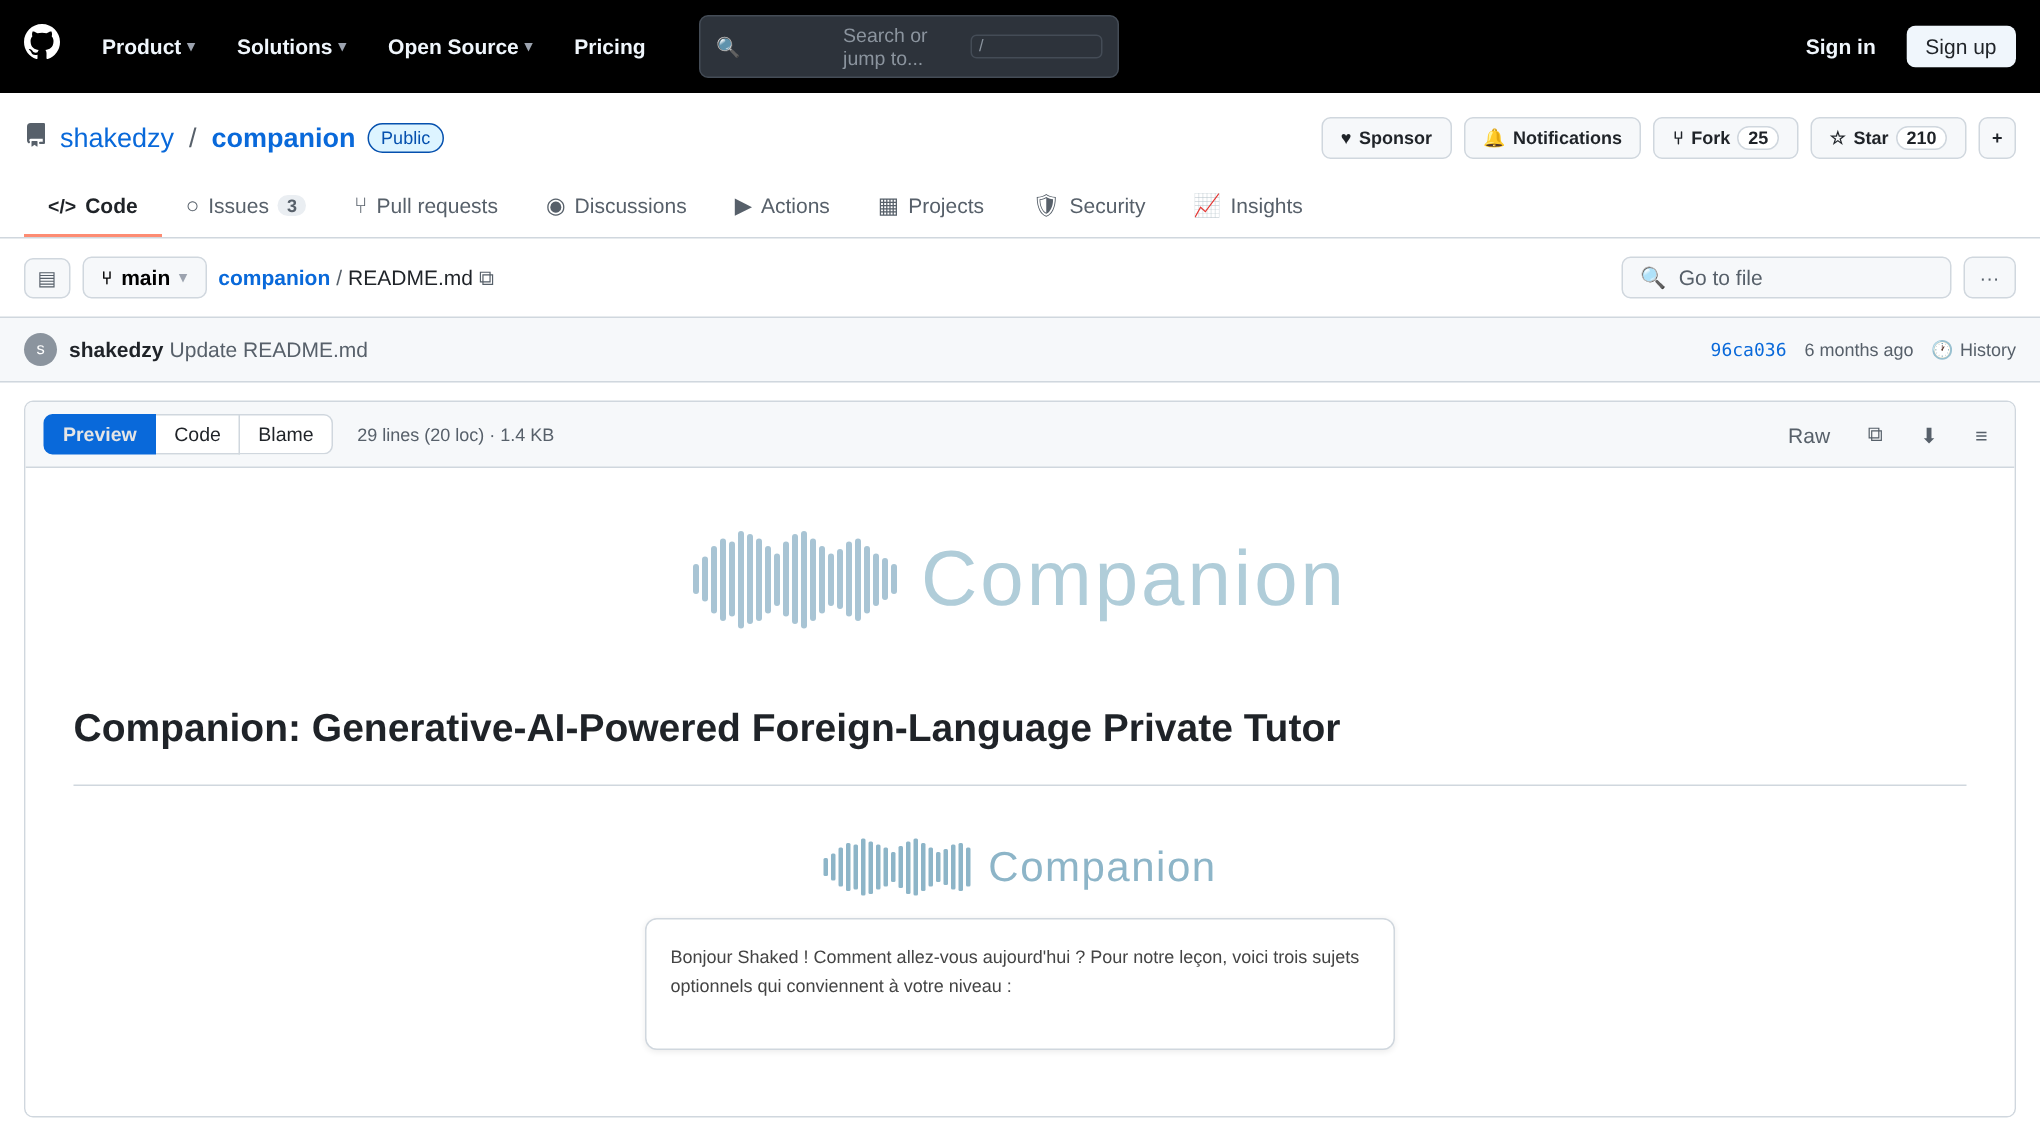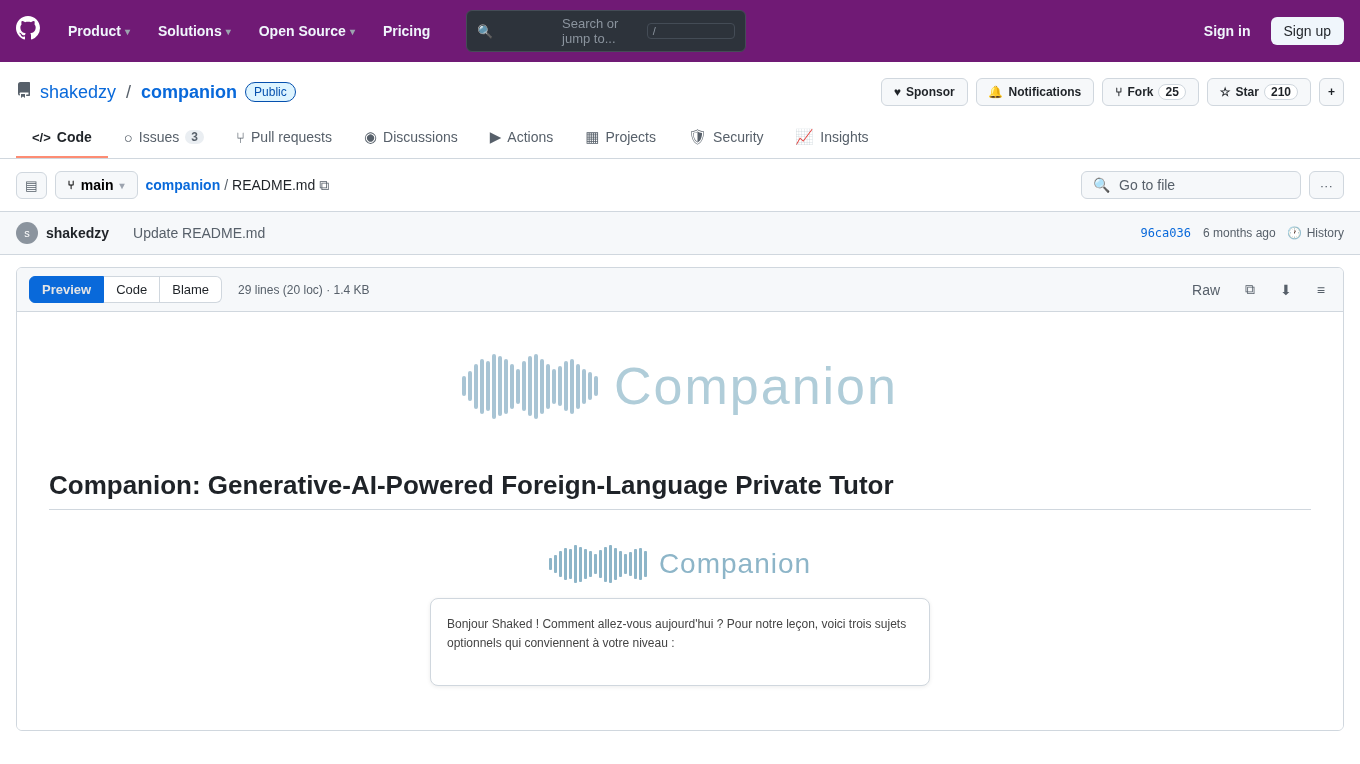--- a/index.html
+++ b/index.html
@@ -1,19 +1,19 @@
 <!DOCTYPE html>
 <html><head>
   <meta charset="utf-8">
   <style>
     * { box-sizing: border-box; margin: 0; padding: 0; }
     body { font-family: -apple-system, BlinkMacSystemFont, "Segoe UI", Helvetica, Arial, sans-serif; font-size: 14px; color: #1f2328; background: #fff; }
 
     
-    .top-nav { display: flex; align-items: center; background: #701a75; height: 62px; padding: 0 16px; gap: 12px; }
+    .top-nav { display: flex; align-items: center; background: #000000; height: 62px; padding: 0 16px; gap: 12px; }
     .nav-logo { color: #fff; font-size: 24px; margin-right: 8px; flex-shrink: 0; }
     .nav-item { color: #f0f6fc; font-size: 14px; font-weight: 600; padding: 6px 8px; border-radius: 6px; cursor: pointer; display: flex; align-items: center; gap: 4px; white-space: nowrap; }
     .nav-chevron { font-size: 10px; color: #9ca3af; }
     .nav-search { flex: 1; max-width: 280px; margin: 0 16px; }
     .nav-search-box { display: flex; align-items: center; background: #2d333b; border: 1px solid #444c56; border-radius: 6px; padding: 5px 10px; gap: 8px; color: #8b949e; font-size: 13px; width: 100%; cursor: pointer; }
     .nav-search-box span { flex: 1; }
     .kbd { background: #2d333b; border: 1px solid #444c56; border-radius: 4px; padding: 1px 5px; font-size: 11px; color: #8b949e; }
     .nav-auth { margin-left: auto; display: flex; gap: 8px; }
     .btn-signin { color: #f0f6fc; font-size: 14px; font-weight: 600; padding: 5px 12px; border-radius: 6px; cursor: pointer; background: transparent; border: none; }
     .btn-signup { color: #1f2328; font-size: 14px; font-weight: 400; padding: 5px 12px; border-radius: 6px; cursor: pointer; background: #f0f6fc; border: 1px solid rgba(240,246,252,0.1); }
@@ -44,21 +44,21 @@
     .breadcrumb-sep { color: #57606a; }
     .breadcrumb-current { color: #1f2328; font-weight: 400; }
     .copy-btn { background: none; border: none; cursor: pointer; color: #57606a; font-size: 14px; }
     .go-to-file { display: flex; align-items: center; gap: 8px; background: #f6f8fa; border: 1px solid #d0d7de; border-radius: 6px; padding: 5px 12px; color: #57606a; font-size: 14px; min-width: 220px; cursor: pointer; }
     .more-btn { background: #f6f8fa; border: 1px solid #d0d7de; border-radius: 6px; padding: 5px 10px; cursor: pointer; color: #57606a; }
 
     
     .commit-row { display: flex; align-items: center; padding: 10px 16px; border-bottom: 1px solid #d0d7de; background: #f6f8fa; }
     .commit-avatar { width: 22px; height: 22px; border-radius: 50%; background: #8b949e; margin-right: 8px; display: flex; align-items: center; justify-content: center; color: #fff; font-size: 11px; }
     .commit-author { font-weight: 600; color: #1f2328; }
-    .commit-message { color: #57606a; margin-left: 24px; }
+    .commit-message { color: #57606a; margin-left: 4px; }
     .commit-meta { margin-left: auto; display: flex; align-items: center; gap: 12px; color: #57606a; font-size: 12px; }
     .commit-sha { font-family: monospace; color: #0969da; }
     .history-btn { display: flex; align-items: center; gap: 4px; color: #57606a; cursor: pointer; font-size: 12px; }
 
     
     .file-view { border: 1px solid #d0d7de; border-radius: 6px; margin: 12px 16px; overflow: hidden; }
     .file-view-header { display: flex; align-items: center; padding: 8px 12px; background: #f6f8fa; border-bottom: 1px solid #d0d7de; gap: 8px; }
     .view-tabs { display: flex; }
     .view-tab { padding: 5px 12px; font-size: 13px; cursor: pointer; border: 1px solid #d0d7de; background: #fff; color: #1f2328; }
     .view-tab:first-child { border-radius: 6px 0 0 6px; }
@@ -69,21 +69,21 @@
     .file-actions { margin-left: auto; display: flex; gap: 13px; }
     .file-action-btn { background: none; border: none; cursor: pointer; color: #57606a; font-size: 14px; padding: 4px 6px; border-radius: 4px; }
 
     
     .readme-content { padding: 24px 32px; background: #fff; min-height: 350px; }
     .readme-logo-area { text-align: center; padding: 20px 0 30px; }
     .companion-logo { display: flex; align-items: center; justify-content: center; gap: 16px; }
     .waveform { display: flex; align-items: center; gap: 2px; height: 60px; }
     .waveform-bar { width: 4px; border-radius: 2px; background: #a8c4d4; }
     .companion-text { font-size: 52px; font-weight: 300; color: #b0cdd9; letter-spacing: 2px; }
-    .readme-h1 { font-size: 26px; font-weight: 700; color: #1f2328; margin: 24px 0 16px; border-bottom: 1px solid #d0d7de; padding-bottom: 8px; }
+    .readme-h1 { font-size: 26px; font-weight: 700; color: #1f2328; margin: 24px 0 16px; border-bottom: 1px solid #d0d7de; padding-bottom: 22px; }
     .readme-demo { text-align: center; padding: 20px 0; }
     .demo-logo { display: flex; align-items: center; justify-content: center; gap: 12px; margin-bottom: 16px; }
     .demo-waveform { display: flex; align-items: center; gap: 2px; height: 36px; }
     .demo-bar { width: 3px; border-radius: 1px; background: #8db5c8; }
     .demo-text { font-size: 28px; font-weight: 300; color: #8db5c8; letter-spacing: 1px; }
     .chat-box { border: 1px solid #d0d7de; border-radius: 8px; background: #fff; text-align: left; padding: 16px; max-width: 500px; margin: 0 auto; box-shadow: 0 1px 4px rgba(0,0,0,0.08); }
     .chat-text { font-size: 12px; color: #444; line-height: 1.6; }
   </style>
 </head>
 <body>

